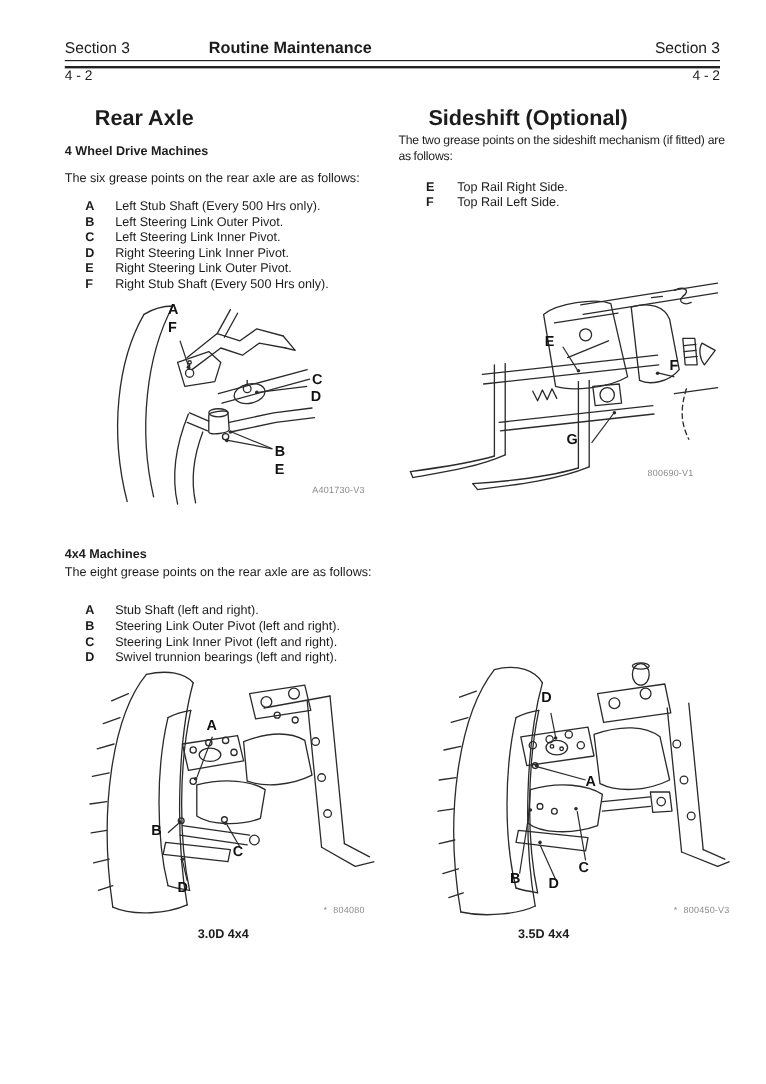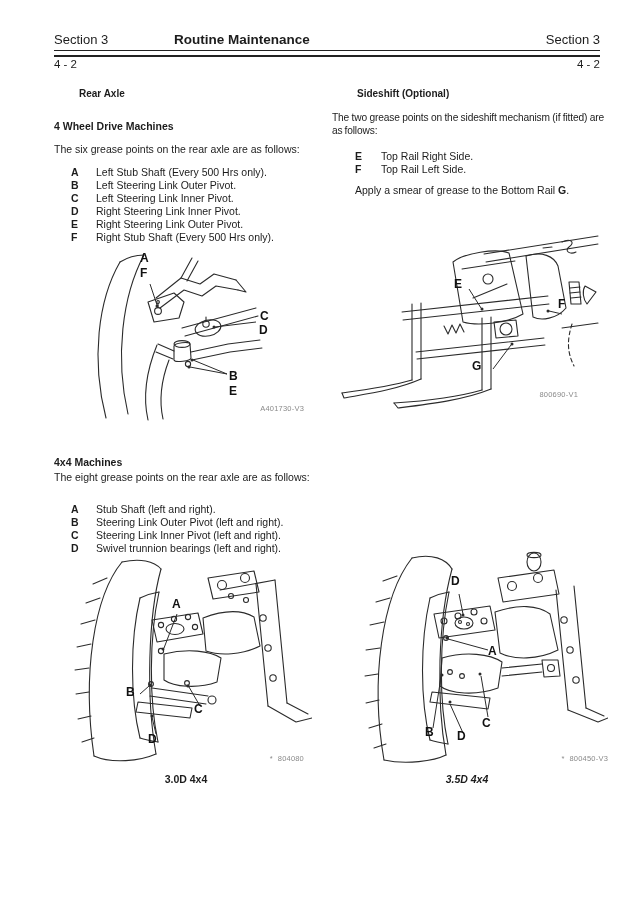--- a/index.html
+++ b/index.html
@@ -14,21 +14,21 @@
   
   .hdr-row{left:54px; width:546px; display:flex; justify-content:space-between; align-items:baseline;}
   .hdr-side{font-size:13px; width:120px;}
   .hdr-side.right{text-align:right;}
   .hdr-center{font-size:13.5px; font-weight:700; text-align:left; flex:1;}
   .rule-double{left:54px; width:546px; height:4px; border-top:1px solid #222; border-bottom:2px solid #222;}
   .sub-row .hdr-side{font-size:11.5px;}
   .sub-row .hdr-center{font-size:11.5px; font-weight:400;}
 
   
-  .h1{font-size:10px; font-weight:700;padding-left:25px;}
+  .h1{font-size:18px; font-weight:700;padding-left:25px;}
   .h2s{font-size:10.5px; font-weight:700;}
   .body-p{font-size:10.5px; line-height:12.5px;}
   .body-p.tight{font-size:10.2px; letter-spacing:-0.15px; word-spacing:-0.6px; text-align:justify;}
   .li{display:flex; line-height:13px; font-size:10.5px;}
   .li .k{margin-left:17px; width:25px; font-weight:700; flex:0 0 auto;}
   .list-side .li .k{margin-left:23px; width:26px;}
   .note{font-size:10.5px;}
 
   
   .fig{position:absolute;}
@@ -148,23 +148,20 @@
     <div class="li">
       <span class="k">E</span>
       <span class="t">Top Rail Right Side.</span>
     </div>
     <div class="li">
       <span class="k">F</span>
       <span class="t">Top Rail Left Side.</span>
     </div>
   </div>
 
-  <div class="abs note" style="left:355px; top:184px; width:250px;">
-    <span>Apply a smear of grease to the Bottom Rail </span><span class="b">G</span><span>.</span>
-  </div>
 
   <div class="fig" style="left:336px; top:232px; width:264px; height:178px;">
     <svg width="264" height="178" viewBox="0 0 264 178">
       <g stroke="#2b2b2b" fill="none" stroke-width="1.1" stroke-linecap="round" stroke-linejoin="round">
         <path d="M148 22 L 262 4"></path>
           <path d="M150 30 L 262 12"></path>
         <path d="M207 16 L 216 15"></path>
         <path d="M226 10 C 234 6, 240 10, 233 15 C 228 19, 234 23, 240 20"></path>
         <path d="M117 30 C 128 21, 160 16, 173 21 L 187 82 C 170 92, 140 94, 127 90 Z"></path>
         <path d="M126 37 L 179 29"></path>
@@ -367,21 +364,21 @@
           <circle cx="142" cy="126" r="1.5"></circle>
       </g>
     </svg>
     <span class="fig-label" style="left:113px; top:27px;">D</span>
     <span class="fig-label" style="left:150px; top:97px;">A</span>
     <span class="fig-label" style="left:87px; top:178px;">B</span>
     <span class="fig-label" style="left:119px; top:182px;">D</span>
     <span class="fig-label" style="left:144px; top:169px;">C</span>
     <span class="fig-ref" style="right:0px; top:206px;"><span class="star">*</span><span>800450-V3</span></span>
   </div>
-  <div class="caption" style="left:332px; top:773px; width:270px;font-style:italic;">3.5D 4x4</div>
+  <div class="caption" style="left:318px; top:773px; width:270px;">3.5D 4x4</div>
 
   <div class="abs footer-rule" style="top:855px;"></div>
   <div class="abs footer-row" style="top:860px;">
     <span>9803/3400</span>
     <span>Issue 3*</span>
   </div>
 
 </div>
 
 </body></html>

